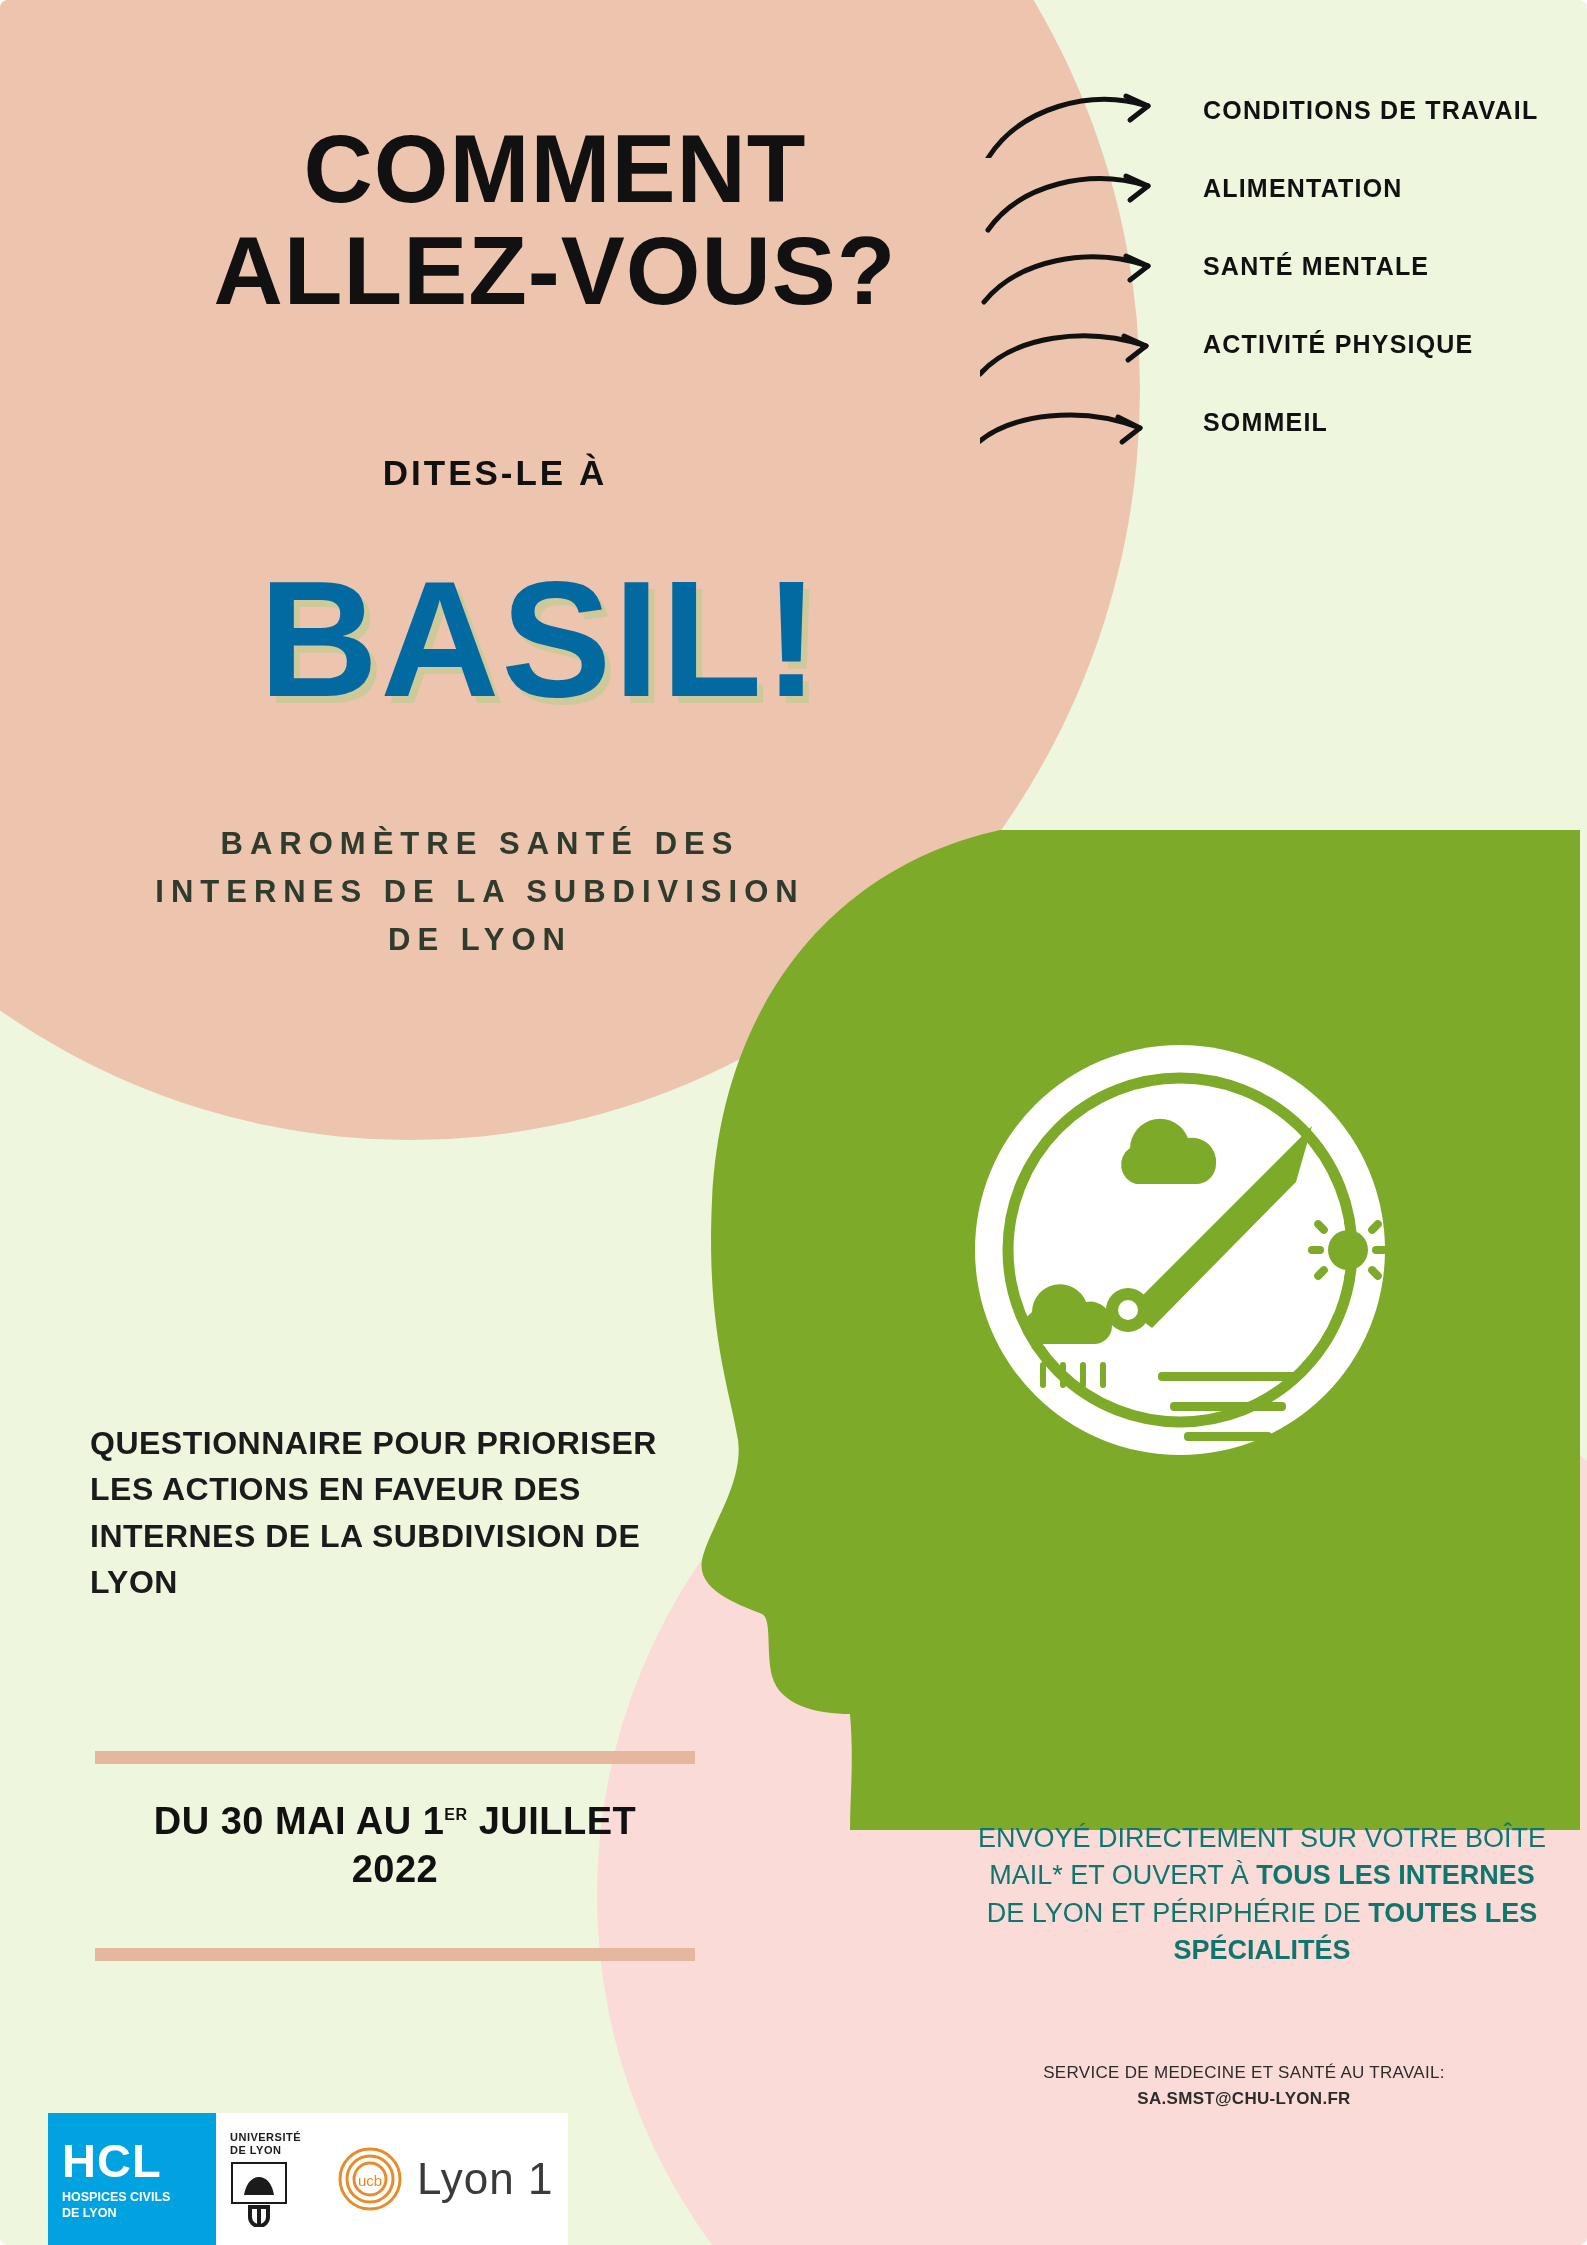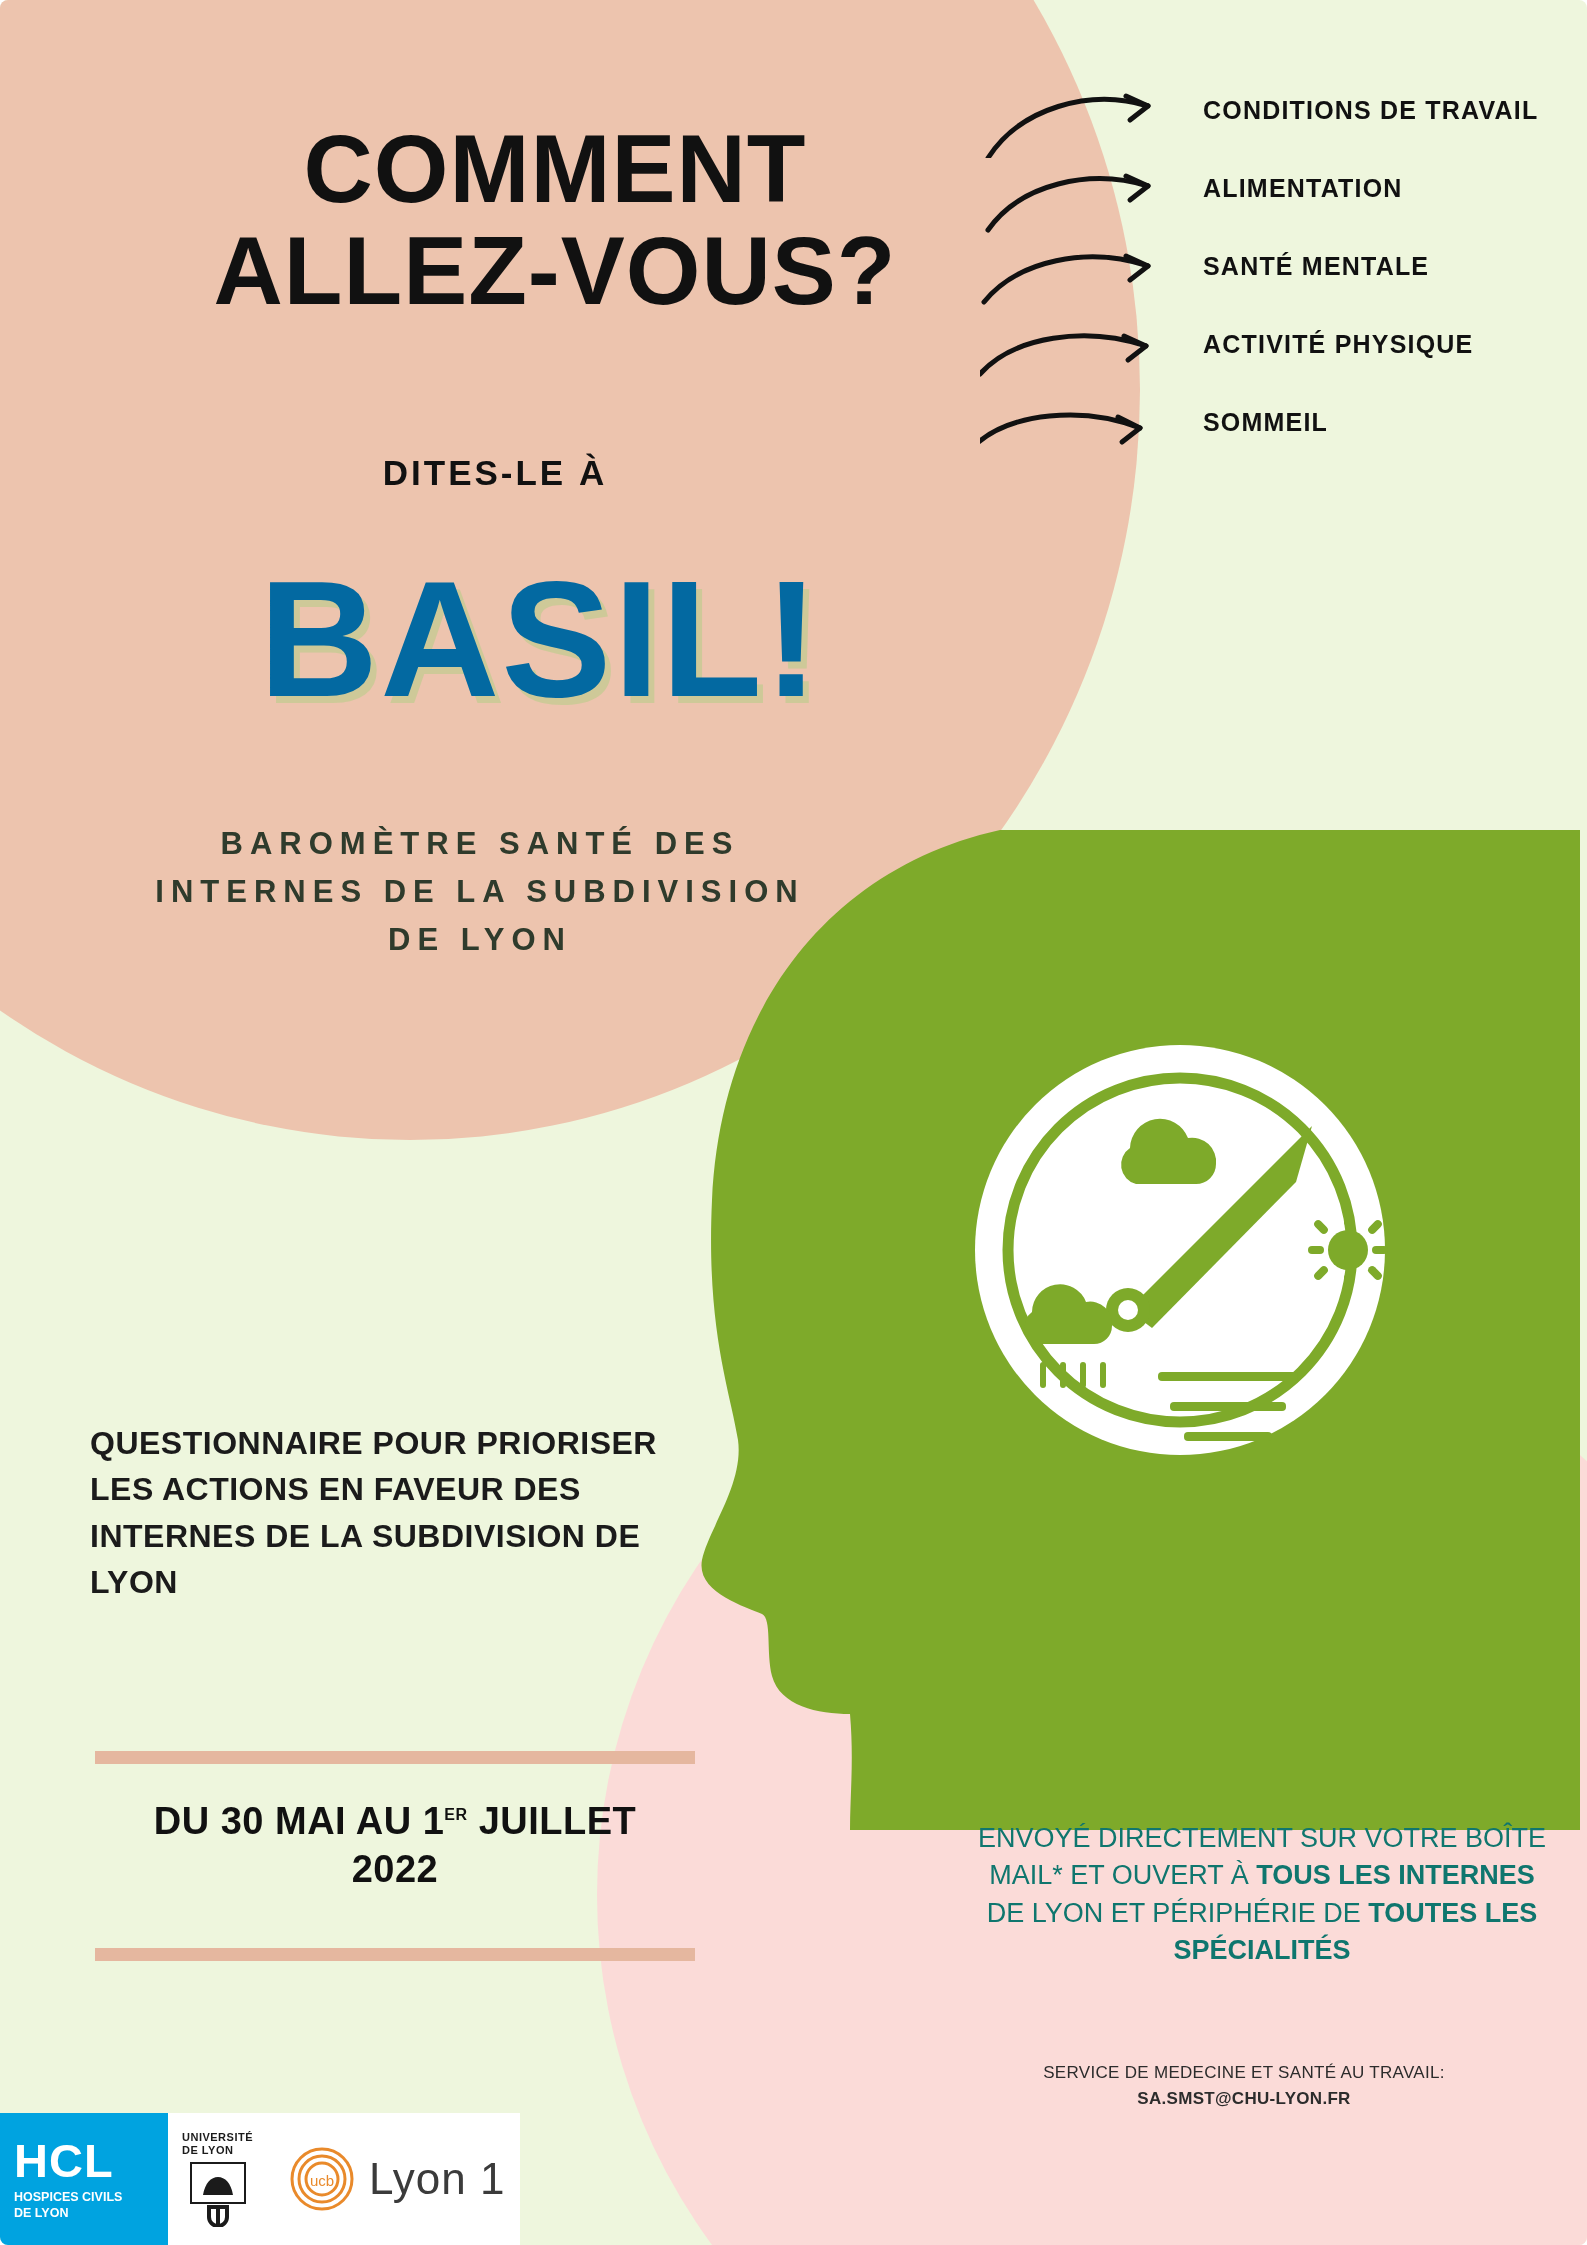--- a/index.html
+++ b/index.html
@@ -215,20 +215,21 @@
   }
   .logo-hcl {
     width: 168px;
     background: #00a3e0;
     color: #ffffff;
     display: flex;
     flex-direction: column;
     justify-content: center;
     padding-left: 14px;
     box-sizing: border-box;
+    margin-left: 48px;
   }
   .logo-hcl .big {
     font-size: 47px;
     font-weight: bold;
     letter-spacing: 1px;
     line-height: 1;
   }
   .logo-hcl .small {
     font-size: 12.5px;
     font-weight: bold;
@@ -383,21 +384,21 @@
 
   <div class="logos">
     <div class="logo-hcl">
       <div class="big">HCL</div>
       <div class="small">
         <div>HOSPICES CIVILS</div>
         <div>DE LYON</div>
       </div>
     </div>
     <div class="logo-white">
-      <div style="display:flex;flex-direction:column;align-items:center;">
+      <div style="display:flex;flex-direction:column;">
         <div class="univ-text">
           <div>UNIVERSITÉ</div>
           <div>DE LYON</div>
         </div>
         <svg width="58" height="66" viewBox="0 0 58 66" style="margin-top:4px;">
           <rect x="2" y="2" width="54" height="40" fill="none" stroke="#1b1b1b" stroke-width="2"></rect>
           <path d="M14,34 c2,-12 8,-18 15,-18 c7,0 13,6 15,18 z" fill="#1b1b1b"></path>
           <path d="M20,46 h18 v10 a9,9 0 0 1 -18,0 z" fill="none" stroke="#1b1b1b" stroke-width="4"></path>
           <rect x="27" y="46" width="4" height="18" fill="#1b1b1b"></rect>
         </svg>

